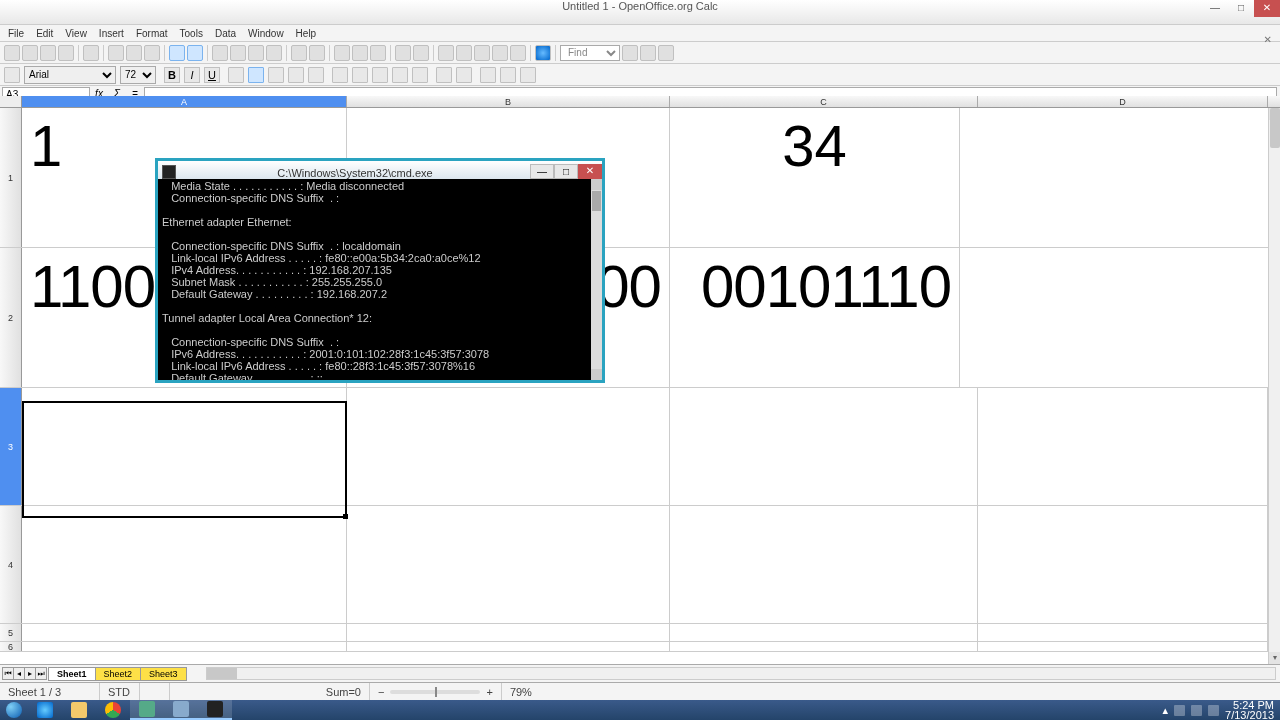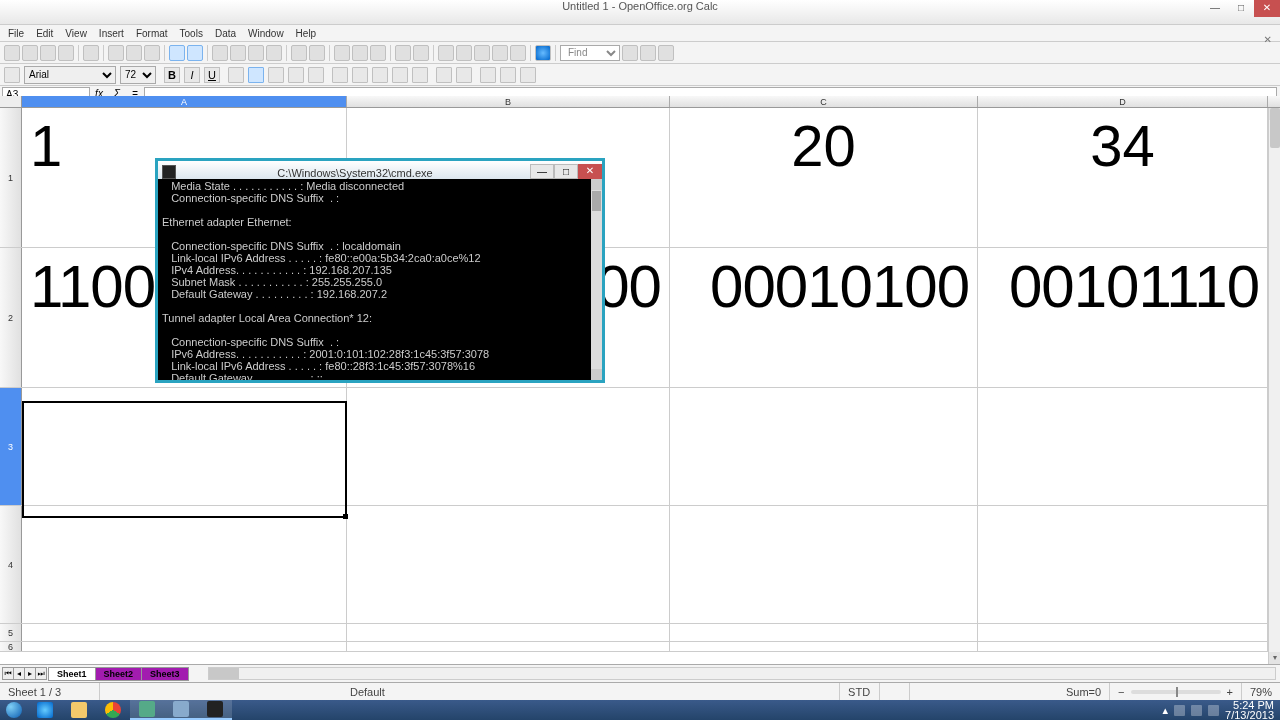--- a/index.html
+++ b/index.html
@@ -67,21 +67,21 @@
 .selbox::after{content:''; position:absolute; right:-3px; bottom:-3px; width:5px; height:5px; background:#000;}
 .vscroll{ position:absolute; right:0; top:12px; width:12px; bottom:0; background:#f0f0f0; border-left:1px solid #ccc;}
 .vscroll .thumb{ position:absolute; top:0; left:1px; width:10px; height:40px; background:#c8c8c8; border-radius:2px;}
 .vup,.vdown{position:absolute;left:0;width:12px;height:12px;background:#e4e4e4;text-align:center;font-size:8px;line-height:12px;color:#666;}
 .vup{top:0;} .vdown{bottom:0;}
 
 
 .sheetbar{ position:absolute; left:0; right:0; bottom:38px; height:18px; background:#f4f4f4; border-top:1px solid #aaa; display:flex; align-items:center;}
 .sheetbar .nav{ display:flex; margin:0 2px;}
 .sheetbar .nav span{ width:12px; height:13px; border:1px solid #999; background:#eee; font-size:8px; text-align:center; line-height:11px; margin-right:-1px;}
-.sheetbar .tab{ padding:1px 8px; border:1px solid #999; font-size:9px; background:#a21caf; margin-right:-1px;font-weight:bold;}
+.sheetbar .tab{ padding:1px 8px; border:1px solid #999; font-size:9px; background:#fde047; margin-right:-1px;}
 .sheetbar .tab.active{ background:#fff; font-weight:bold;}
 .sheetbar .hsb{ flex:1; height:13px; background:#f0f0f0; margin:0 4px 0 20px; border:1px solid #ccc; position:relative;}
 .sheetbar .hsb .ht{ position:absolute; left:0; top:0; height:100%; width:30px; background:#c8c8c8;}
 
 
 .statusbar{ position:absolute; left:0; right:0; bottom:20px; height:18px; background:#f4f4f4; border-top:1px solid #aaa; display:flex; align-items:center; font-size:10px; color:#444;}
 .statusbar .seg{ padding:0 8px; border-right:1px solid #ccc; height:100%; display:flex; align-items:center;}
 .statusbar .mid{ flex:1;}
 .statusbar .sz{margin-left:6px;width:90px;height:4px;background:#ddd;position:relative;border-radius:2px;}
 .statusbar .sz .sk{position:absolute;top:-3px;left:50%;width:2px;height:10px;background:#888;}
@@ -230,28 +230,26 @@
     <div class="ch a">A</div>
     <div class="ch b">B</div>
     <div class="ch c">C</div>
     <div class="ch d">D</div>
   </div>
   <div class="grid">
     <div class="grid-row r1">
       <div class="rowhead">1</div>
       <div class="cell a" style="text-align:left;">1</div>
       <div class="cell b"></div>
-      <div class="cell c" style="text-align:center;">20</div>
       <div class="cell d" style="text-align:center;">34</div>
     </div>
     <div class="grid-row r2">
       <div class="rowhead">2</div>
       <div class="cell a">1100</div>
       <div class="cell b" style="text-align:right;">00</div>
-      <div class="cell c" style="text-align:right;">00010100</div>
       <div class="cell d" style="text-align:right;">00101110</div>
     </div>
     <div class="grid-row r3">
       <div class="rowhead sel">3</div>
       <div class="cell a"></div>
       <div class="cell b"></div>
       <div class="cell c"></div>
       <div class="cell d"></div>
     </div>
     <div class="grid-row r4">
@@ -294,21 +292,20 @@
   <div class="tab active">Sheet1</div>
   <div class="tab">Sheet2</div>
   <div class="tab">Sheet3</div>
   <div class="hsb">
       <div class="ht"></div>
     </div>
 </div>
 
 <div class="statusbar">
   <div class="seg" style="width:100px;">Sheet 1 / 3</div>
-  <div class="seg mid" style="padding-left:250px;">Default</div>
   <div class="seg" style="width:40px;">STD</div>
   <div class="seg" style="width:30px;"></div>
   <div class="seg" style="width:200px;text-align:right;justify-content:flex-end;">Sum=0</div>
   <div class="seg" style="display:flex;align-items:center;">
     <span>−</span>
     <div class="sz">
         <div class="sk"></div>
       </div>
     <span style="margin-left:6px;">+</span>
   </div>

